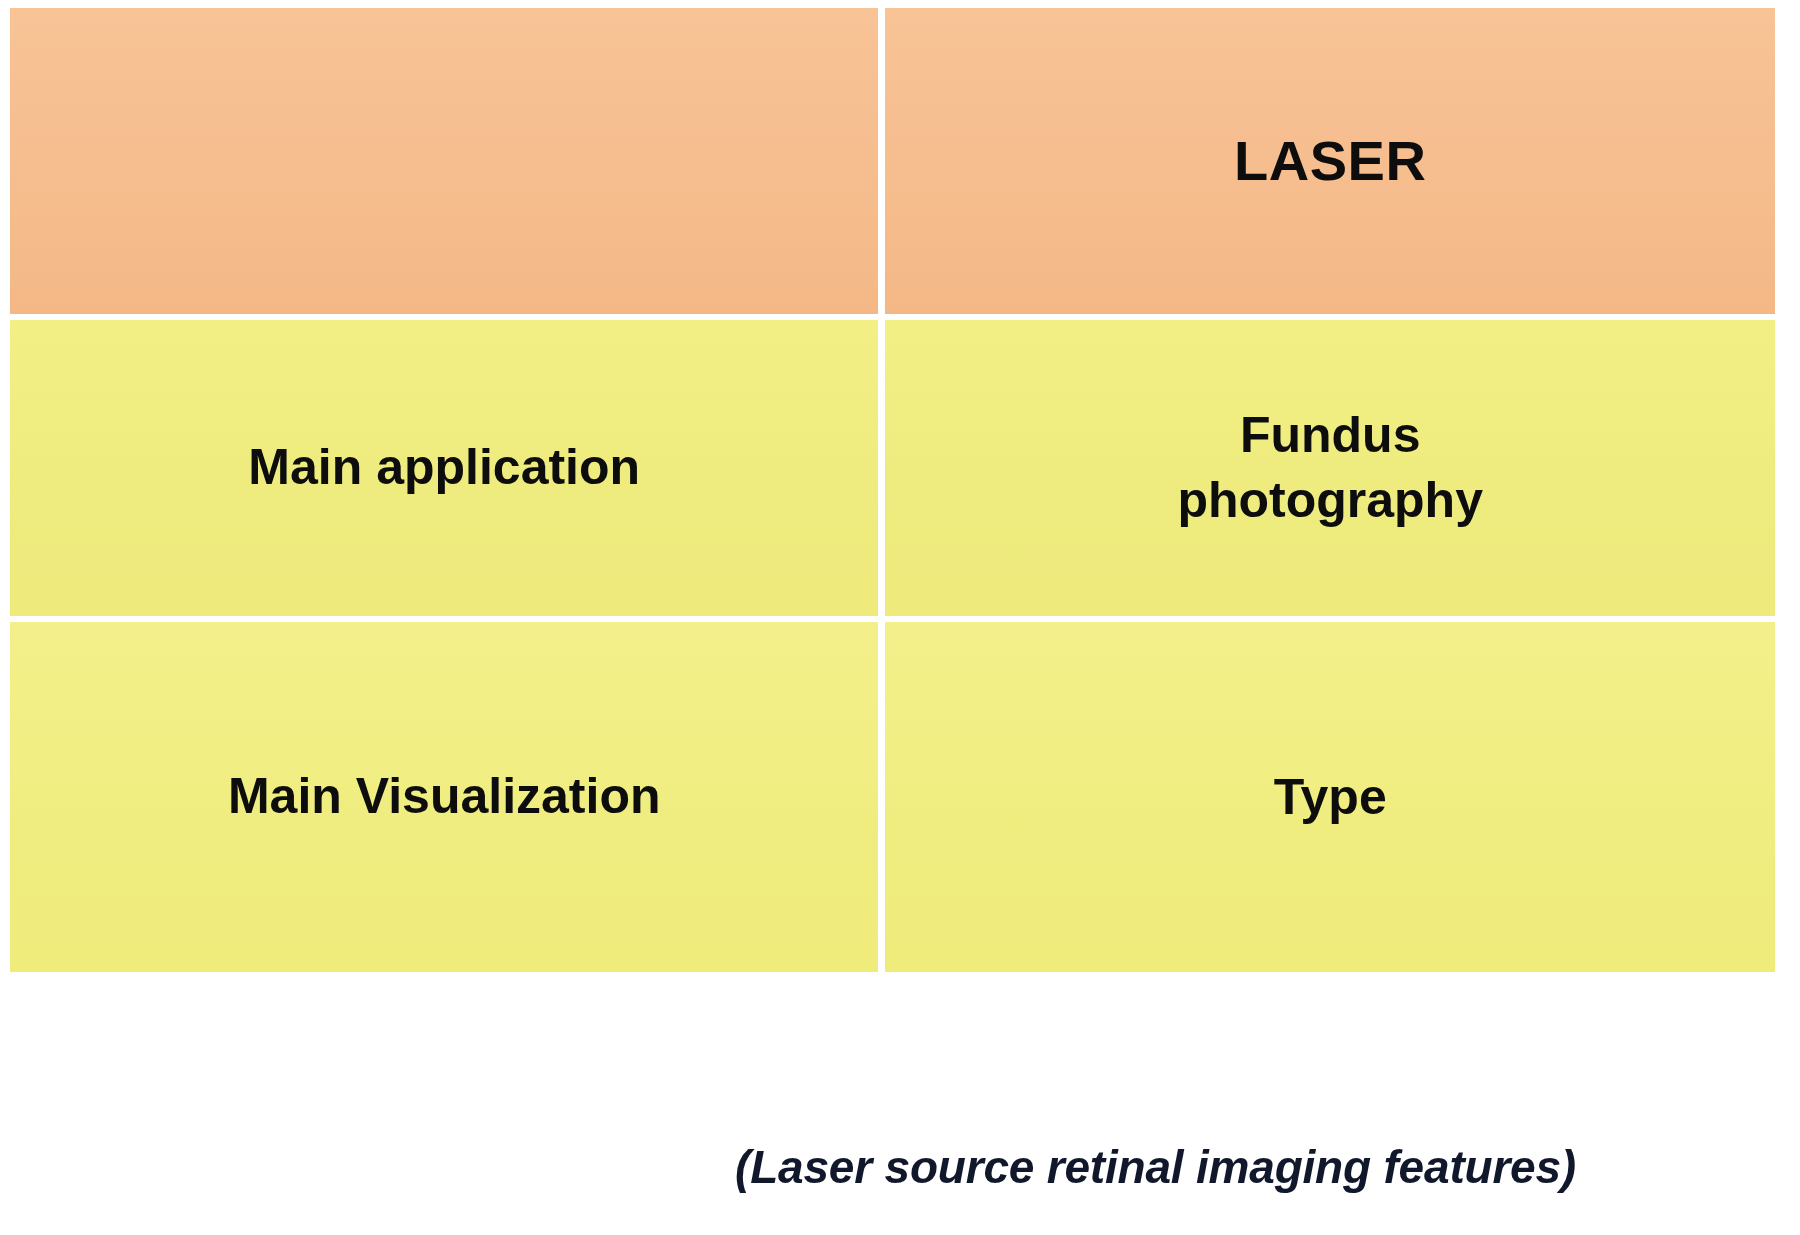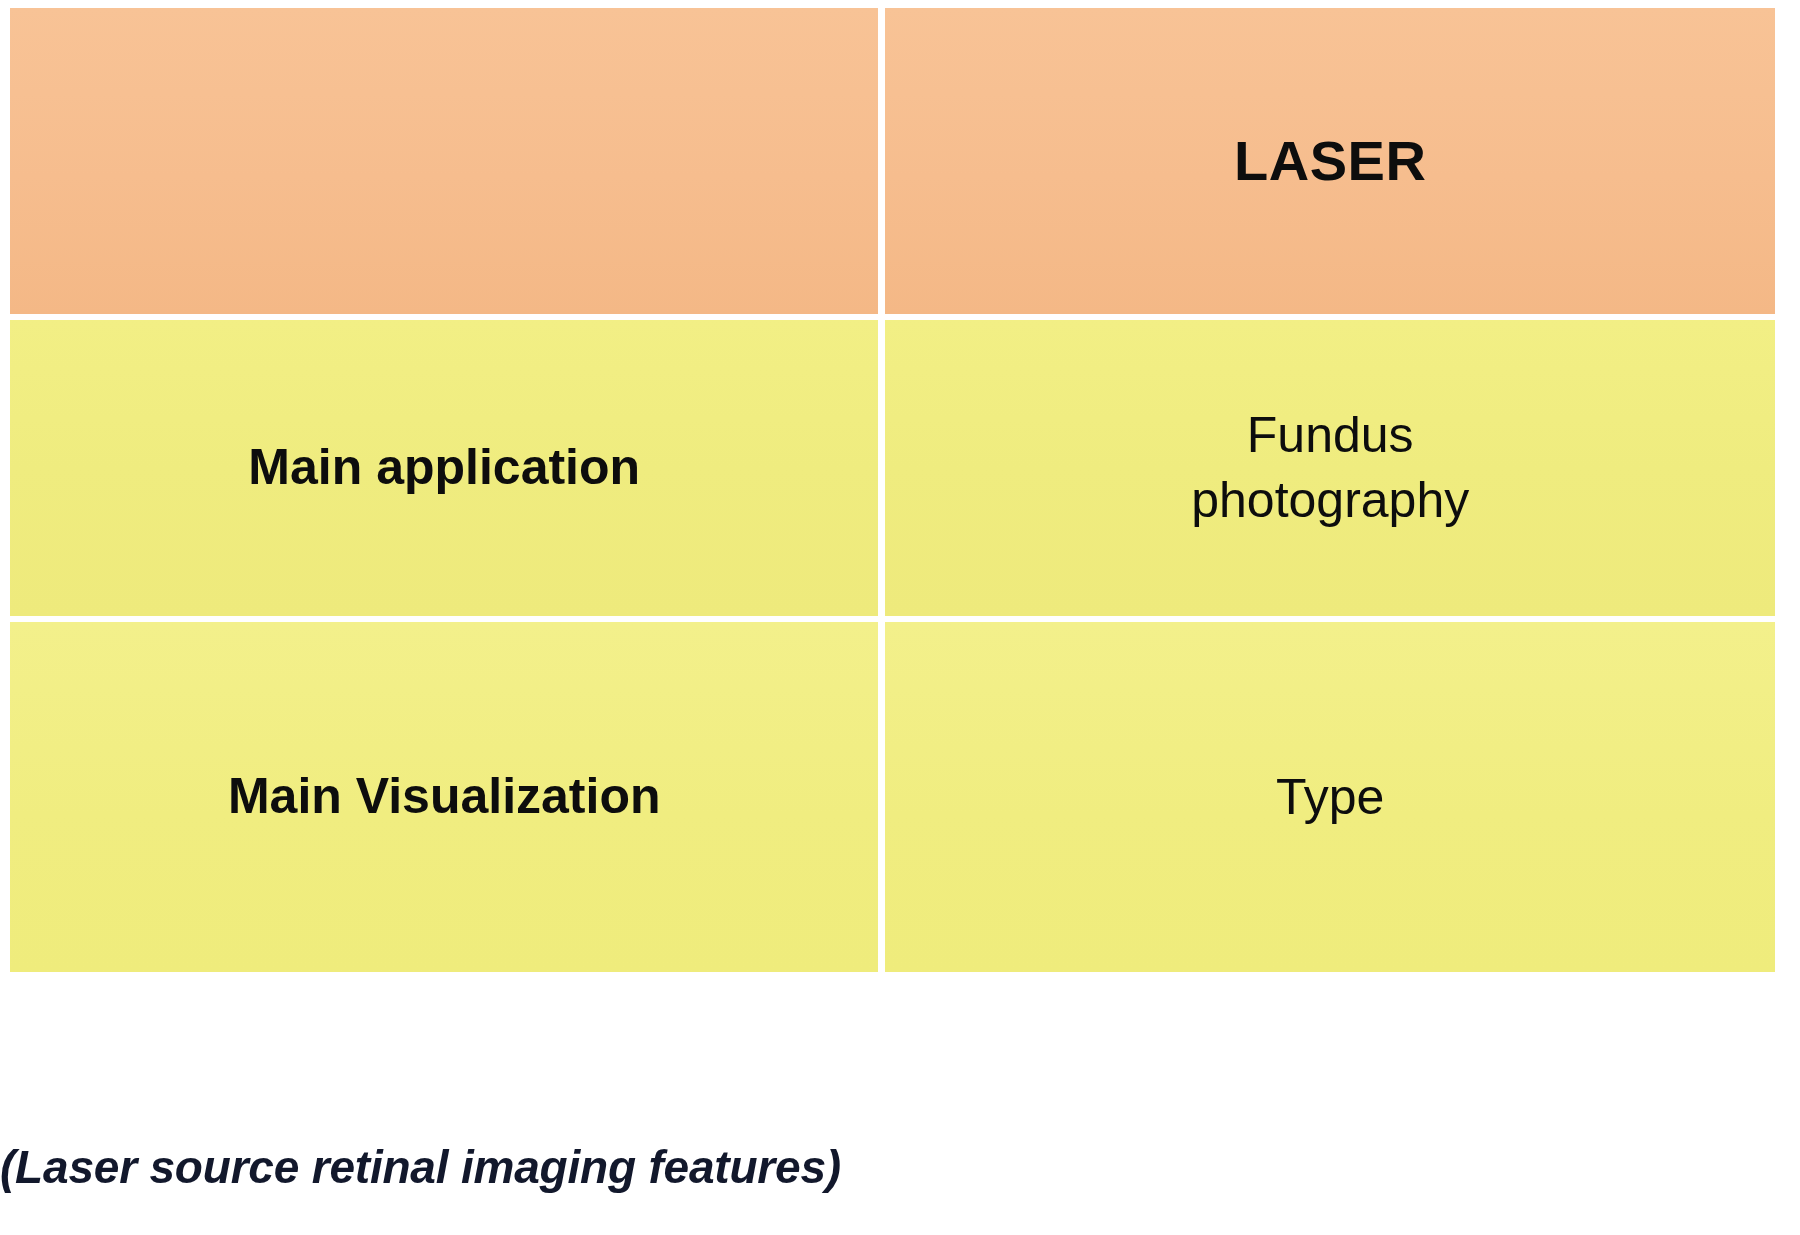--- a/index.html
+++ b/index.html
@@ -84,33 +84,33 @@
     display: block;
     font-size: 50px;
     font-weight: bold;
     line-height: 1.15;
     white-space: pre;
   }
 
   .value-text {
     display: block;
     font-size: 50px;
-    font-weight: normal;
+    font-weight: bold;
     line-height: 1.30;
   }
 
   .value-text .line { display: block; }
 
   
   .figure-caption {
     position: absolute;
     left: 0;
     top: 1140px;
     width: 1576px;
-    text-align: left;
+    text-align: right;
     font-size: 46px;
     font-style: italic;
     font-weight: bold;
     color: #12182c;
     letter-spacing: -0.2px;
   }
 </style>
 </head>
 <body>
 

